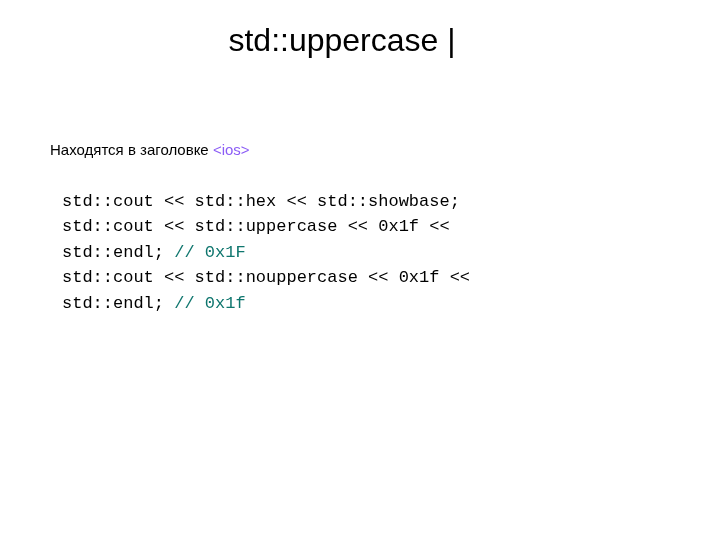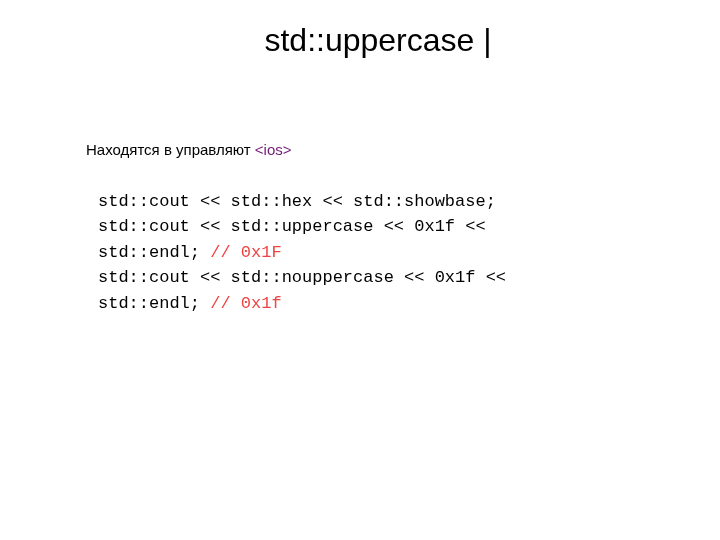--- a/index.html
+++ b/index.html
@@ -10,64 +10,63 @@
     background: #fff;
     font-family: Arial, Helvetica, sans-serif;
     color: #000;
   }
   .slide {
     box-sizing: border-box;
     width: 684px;
     height: 540px;
     position: relative;
     padding: 20px 50px 18px 50px;
-    margin-left: 36px;
   }
   .title {
     text-align: center;
     font-size: 32px;
     line-height: 1.25;
     font-weight: 400;
     color: #000;
     margin: 0 0 60px 0;
   }
   .desc {
     font-size: 15px;
     line-height: 1.35;
     color: #000;
     margin: 0 0 28px 0;
   }
   .desc .header-name {
-    color: #701a75;
+    color: #8b5cf6;
   }
   .code {
     font-family: Consolas, "Courier New", monospace;
     font-size: 17px;
     line-height: 1.5;
     color: #000;
     white-space: pre;
     padding-left: 12px;
   }
   .code .comment {
-    color: #ef4444;
+    color: #0f766e;
     text-align: right;
   }
 </style>
 </head>
 <body>
 
 <div class="slide">
 
   <h1 class="title">
     <span>std::uppercase |</span><br>
   </h1>
 
   <p class="desc">
     <br>
-    <span>Находятся в управляют </span><span class="header-name">&lt;ios&gt;</span>
+    <span>Находятся в заголовке </span><span class="header-name">&lt;ios&gt;</span>
   </p>
 
   <div class="code"><span>std::cout &lt;&lt; std::hex &lt;&lt; std::showbase;</span>
 <span>std::cout &lt;&lt; std::uppercase &lt;&lt; 0x1f &lt;&lt;</span>
 <span>std::endl; </span><span class="comment">// 0x1F</span>
 <span>std::cout &lt;&lt; std::nouppercase &lt;&lt; 0x1f &lt;&lt;</span>
 <span>std::endl; </span><span class="comment">// 0x1f</span></div>
 
 </div>
 

